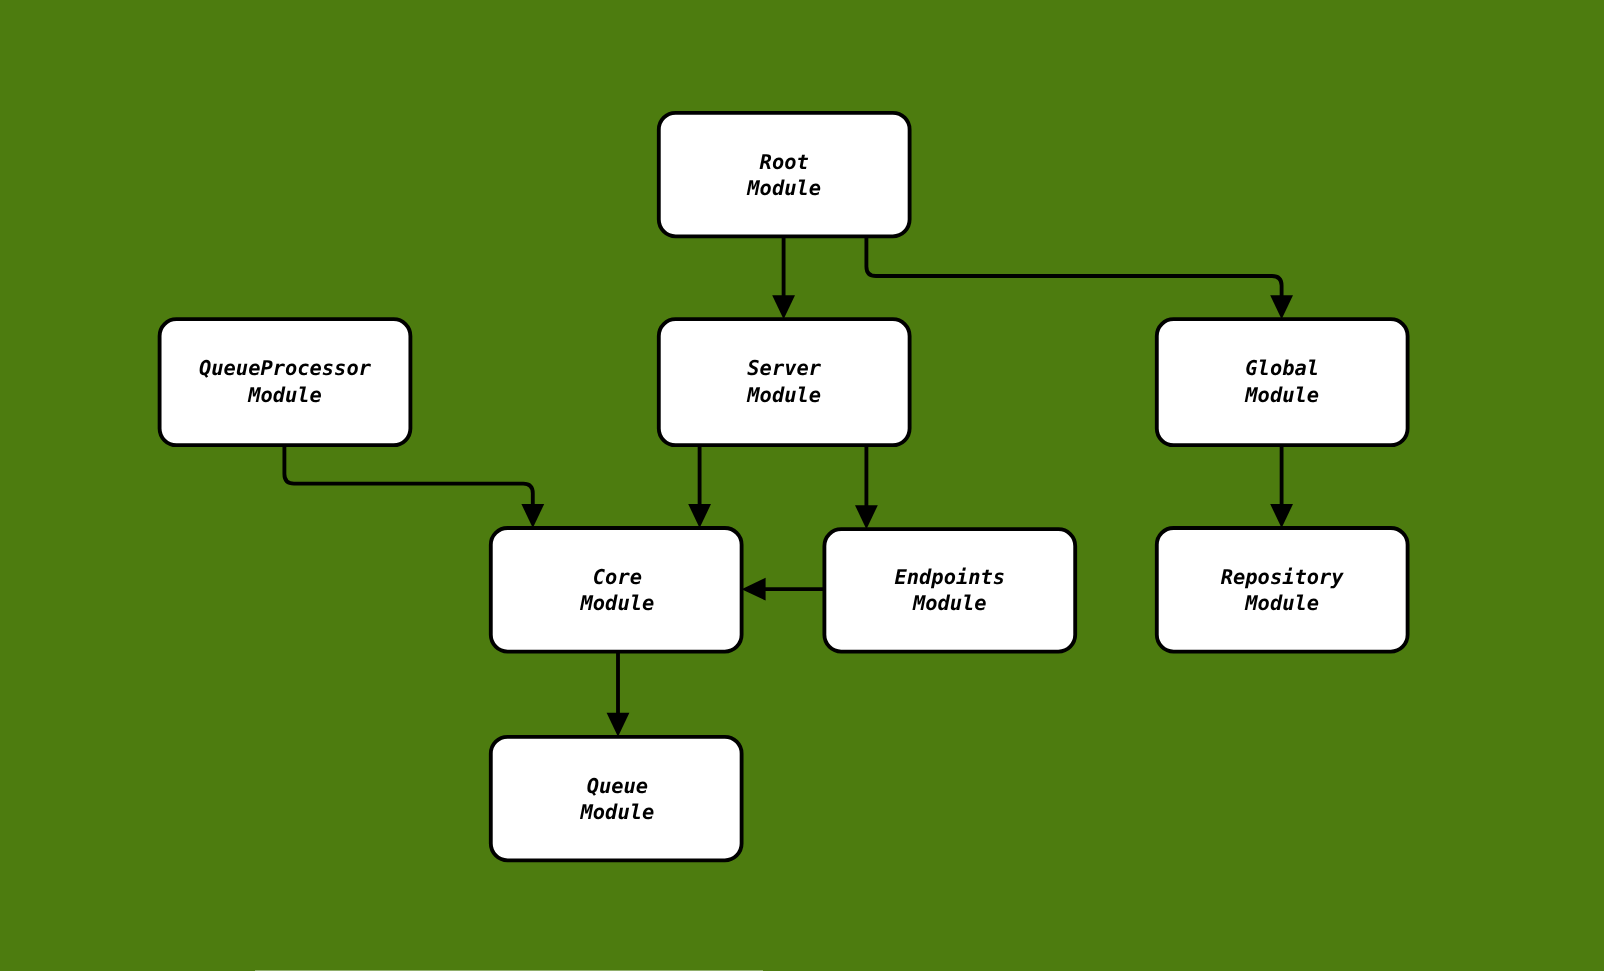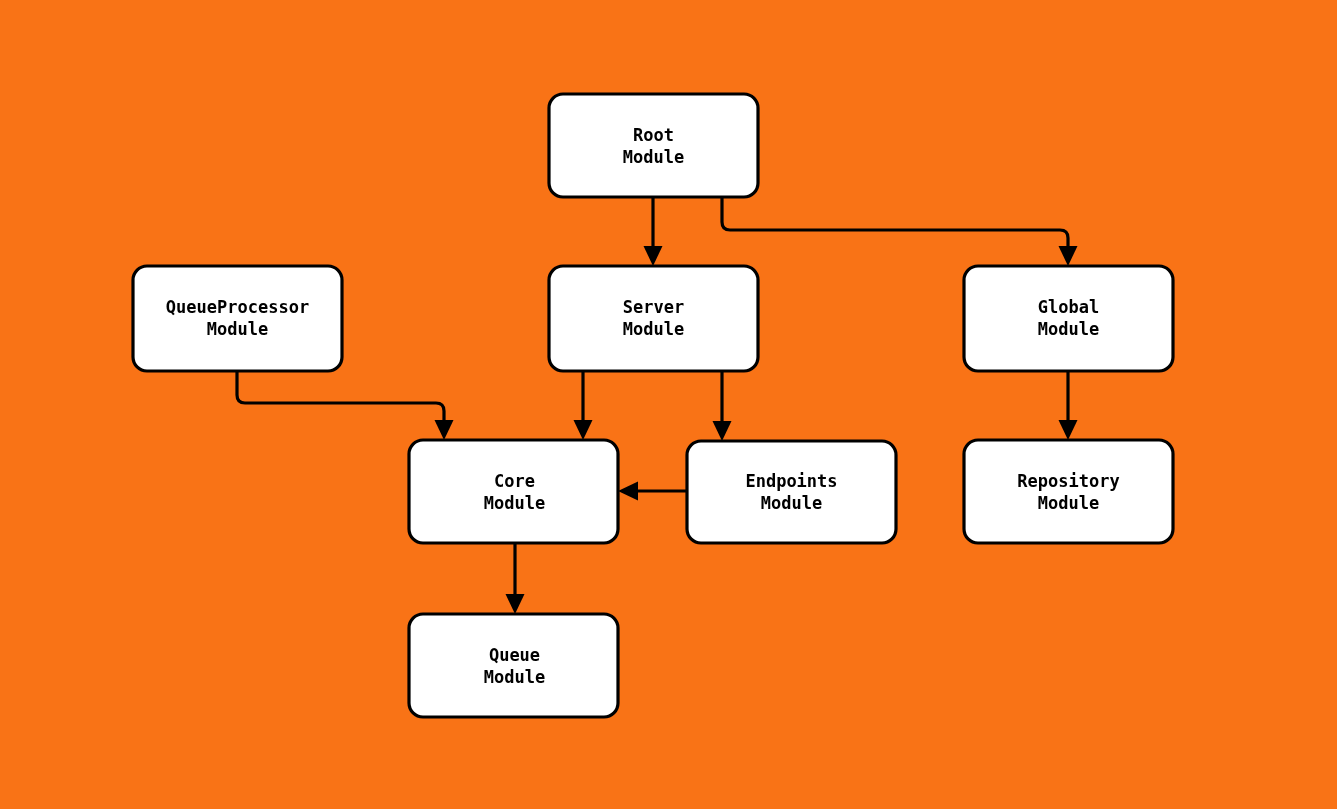--- a/index.html
+++ b/index.html
@@ -11,21 +11,22 @@
   body {
     width: 1337px;
     height: 809px;
     overflow: hidden;
     font-family: "DejaVu Sans Mono", "Liberation Mono", monospace;
   }
   #diagram-canvas {
     position: relative;
     width: 1337px;
     height: 809px;
-    background: #f97316;
+    background: #4d7c0f;
+    font-style: italic;
   }
   #diagram-svg {
     position: absolute;
     top: 0;
     left: 0;
     width: 1337px;
     height: 809px;
     display: block;
   }
   .node-box {

